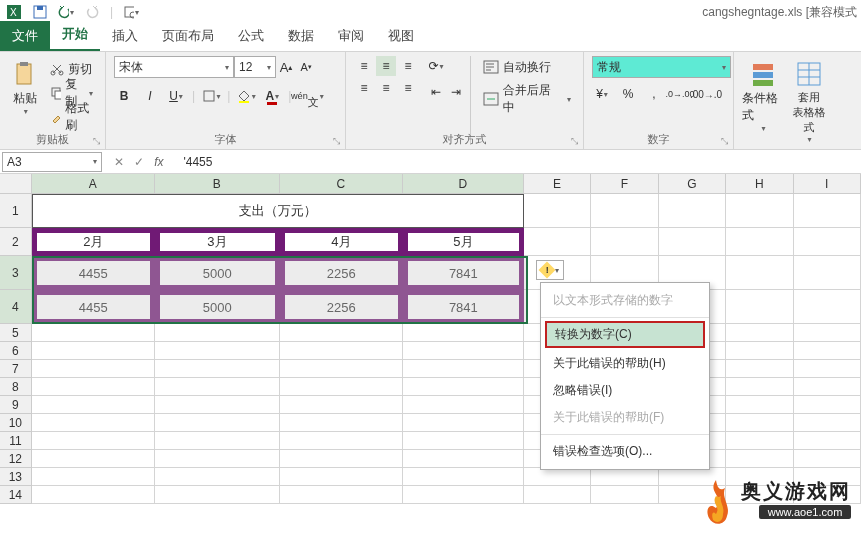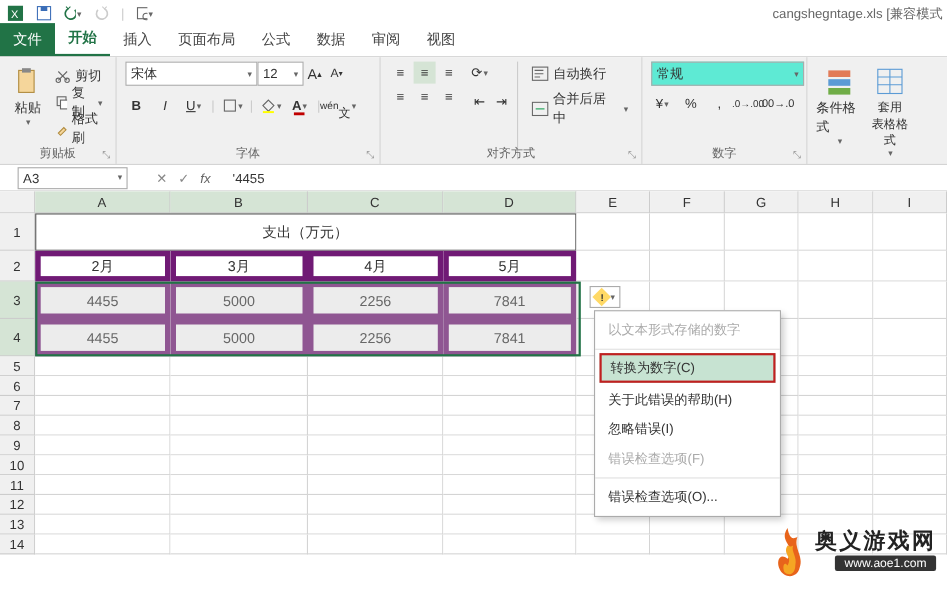--- a/index.html
+++ b/index.html
@@ -22,21 +22,21 @@
 .font-row{display:flex;align-items:center;gap:0;margin-bottom:4px;}
 .font-name{width:120px;height:22px;border:1px solid #ababab;background:#fff;display:flex;align-items:center;padding:0 4px;justify-content:space-between;}
 .font-size{width:42px;height:22px;border:1px solid #ababab;background:#fff;display:flex;align-items:center;padding:0 4px;justify-content:space-between;}
 .fmt-row{display:flex;gap:6px;align-items:center;}
 .fmt-btn{width:20px;height:20px;display:flex;align-items:center;justify-content:center;cursor:pointer;}
 .dd{font-size:8px;color:#666;margin-left:1px;}
 .align-grid{display:grid;grid-template-columns:repeat(3,20px);grid-template-rows:repeat(2,20px);gap:2px;}
 .align-cell{width:20px;height:20px;border:1px solid transparent;display:flex;align-items:center;justify-content:center;}
 .num-box{width:139px;height:22px;border:1px solid #ababab;background:#5eead4;display:flex;align-items:center;padding:0 4px;justify-content:space-between;}
 .namebox-bar{height:24px;background:#fff;border-bottom:1px solid #d4d4d4;display:flex;align-items:center;}
-.namebox{width:100px;height:20px;border:1px solid #ababab;margin:0 16px;padding:0 4px;display:flex;align-items:center;justify-content:space-between;}
+.namebox{width:100px;height:20px;border:1px solid #ababab;margin:0 2px;padding:0 4px;display:flex;align-items:center;justify-content:space-between;}
 .fx-area{display:flex;align-items:center;gap:10px;padding:0 10px;}
 .fx-icon{font-style:italic;color:#666;}
 .sheet{position:relative;background:#fff;}
 .col-headers{display:flex;height:20px;}
 .corner{width:32px;height:20px;background:#f0f0f0;border-right:1px solid #ccc;border-bottom:1px solid #ccc;}
 .col-h{background:#f0f0f0;border-right:1px solid #ccc;border-bottom:1px solid #ccc;text-align:center;line-height:20px;font-size:12px;color:#333;}
 .col-h.sel{background:#d5e4d5;}
 .row{display:flex;}
 .row-h{width:32px;background:#f0f0f0;border-right:1px solid #ccc;border-bottom:1px solid #ccc;text-align:center;font-size:12px;color:#333;display:flex;align-items:center;justify-content:center;}
 .row-h.sel{background:#d5e4d5;}
@@ -497,21 +497,21 @@
       </div>
       <span class="dd" style="margin-left:2px;">▾</span>
   </div>
 
   <div class="context-menu" style="left:540px;top:108px;">
     <div class="menu-item disabled">以文本形式存储的数字</div>
     <div class="menu-sep"></div>
     <div class="menu-item highlight">转换为数字(C)</div>
     <div class="menu-item">关于此错误的帮助(H)</div>
     <div class="menu-item">忽略错误(I)</div>
-    <div class="menu-item disabled">错误检查选项(F)</div>
+    <div class="menu-item disabled">关于此错误的帮助(F)</div>
     <div class="menu-sep"></div>
     <div class="menu-item">错误检查选项(O)...</div>
   </div>
 </div>
 
 <div class="watermark">
   <svg class="wm-flame" viewBox="0 0 38 50">
     <path d="M19 2 C10 15 28 18 19 30 C12 24 8 32 12 40 C16 48 28 48 30 38 C34 28 24 20 28 10 C22 14 20 8 19 2 Z" fill="#e8641b"></path>
     <path d="M19 18 C14 26 24 28 19 36 C16 32 14 36 16 42 C20 46 26 44 26 36 C28 28 22 24 24 18 C21 20 20 18 19 18 Z" fill="#f5a623"></path>
   </svg>

